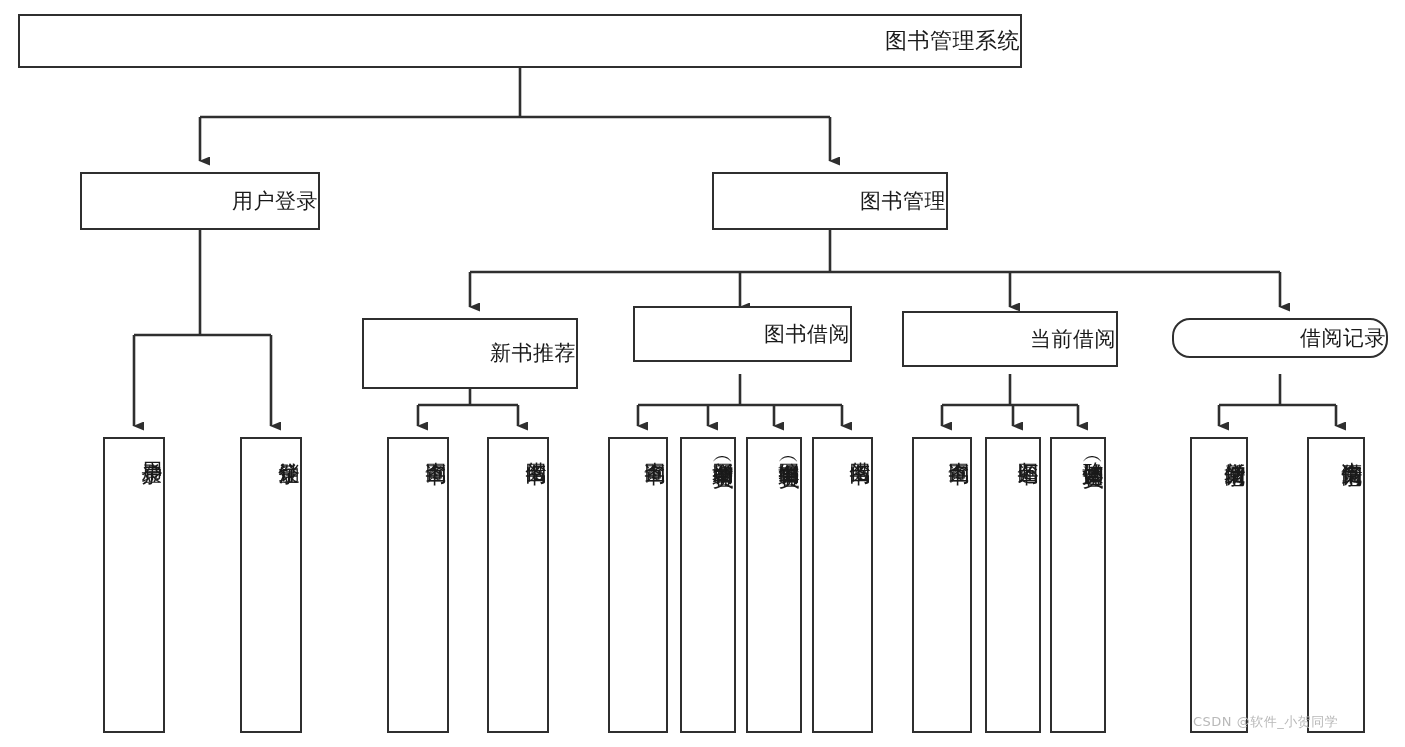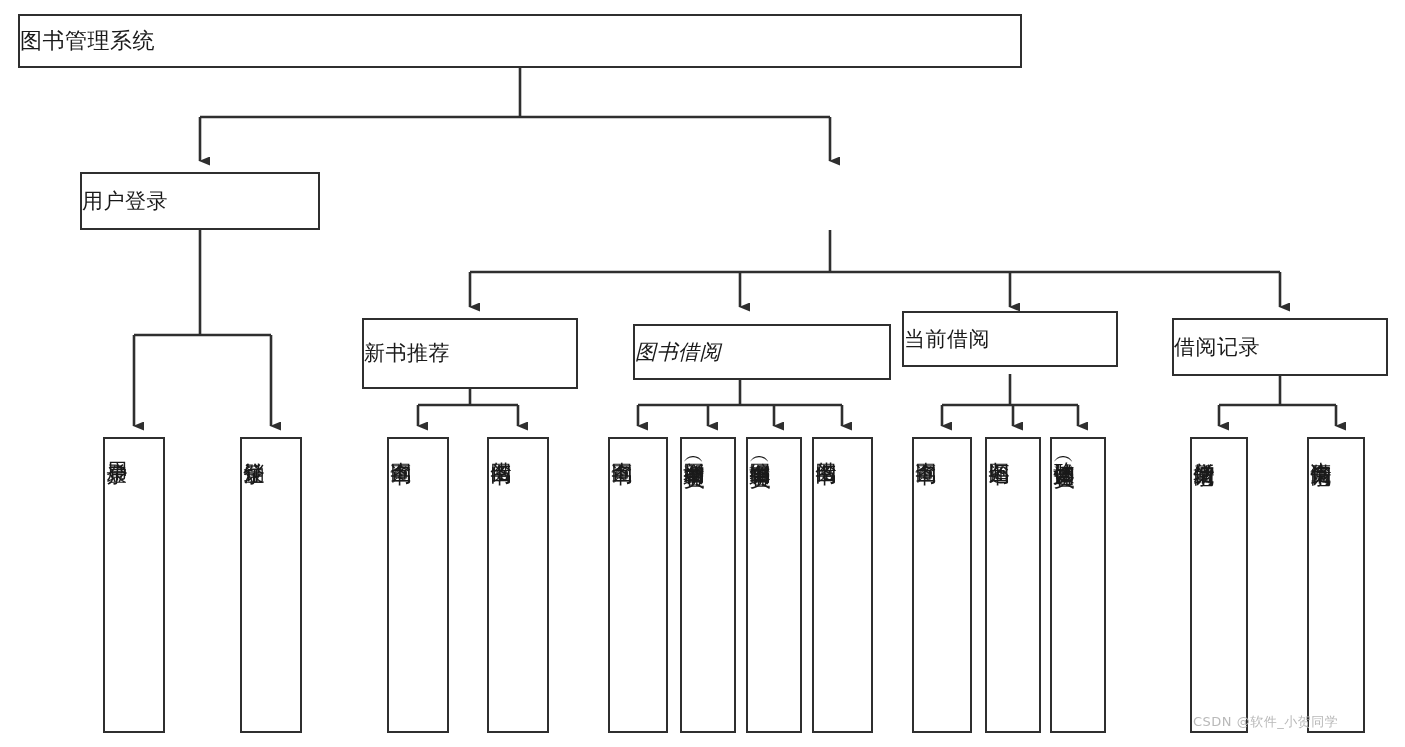--- a/index.html
+++ b/index.html
@@ -26,21 +26,21 @@
     height: 747px;
     pointer-events: none;
   }
   .node {
     position: absolute;
     box-sizing: border-box;
     background: #ffffff;
     border: 2px solid #2f2f2f;
     display: flex;
     align-items: center;
-    justify-content: flex-start;
+    justify-content: flex-end;
     color: #1a1a1a;
   }
   .node-label {
     display: block;
     text-align: center;
     line-height: 1.18;
     letter-spacing: 0.5px;
   }
   
   .node.horiz .node-label {
@@ -123,31 +123,34 @@
       </g>
   </svg>
 
   <div class="node root horiz" style="left: 18px; top: 14px; width: 1004px; height: 54px;">
     <span class="node-label">图书管理系统</span>
   </div>
 
   <div class="node horiz" style="left: 80px; top: 172px; width: 240px; height: 58px;">
     <span class="node-label">用户登录</span>
   </div>
+  <div class="node horiz" style="left: 712px; top: 172px; width: 236px; height: 58px;">
+    <span class="node-label">图书管理</span>
+  </div>
 
   <div class="node horiz" style="left: 362px; top: 318px; width: 216px; height: 71px;">
     <span class="node-label">新书推荐</span>
   </div>
-  <div class="node horiz" style="left: 633px; top: 324px; width: 258px; height: 56px; font-style: italic;">
+  <div class="node horiz" style="left: 633px; top: 306px; width: 219px; height: 56px;">
     <span class="node-label">图书借阅</span>
   </div>
   <div class="node horiz" style="left: 902px; top: 311px; width: 216px; height: 56px;">
     <span class="node-label">当前借阅</span>
   </div>
-  <div class="node horiz" style="left: 1172px; top: 318px; width: 216px; height: 58px;">
+  <div class="node horiz" style="left: 1172px; top: 318px; width: 216px; height: 40px; border-radius: 18px;">
     <span class="node-label">借阅记录</span>
   </div>
 
   <div class="node vert" style="left: 103px; top: 437px; width: 62px; height: 296px;">
     <span class="node-label">用户登录</span>
   </div>
   <div class="node vert" style="left: 240px; top: 437px; width: 62px; height: 296px;">
     <span class="node-label">注销登录</span>
   </div>
   <div class="node vert" style="left: 387px; top: 437px; width: 62px; height: 296px;">

